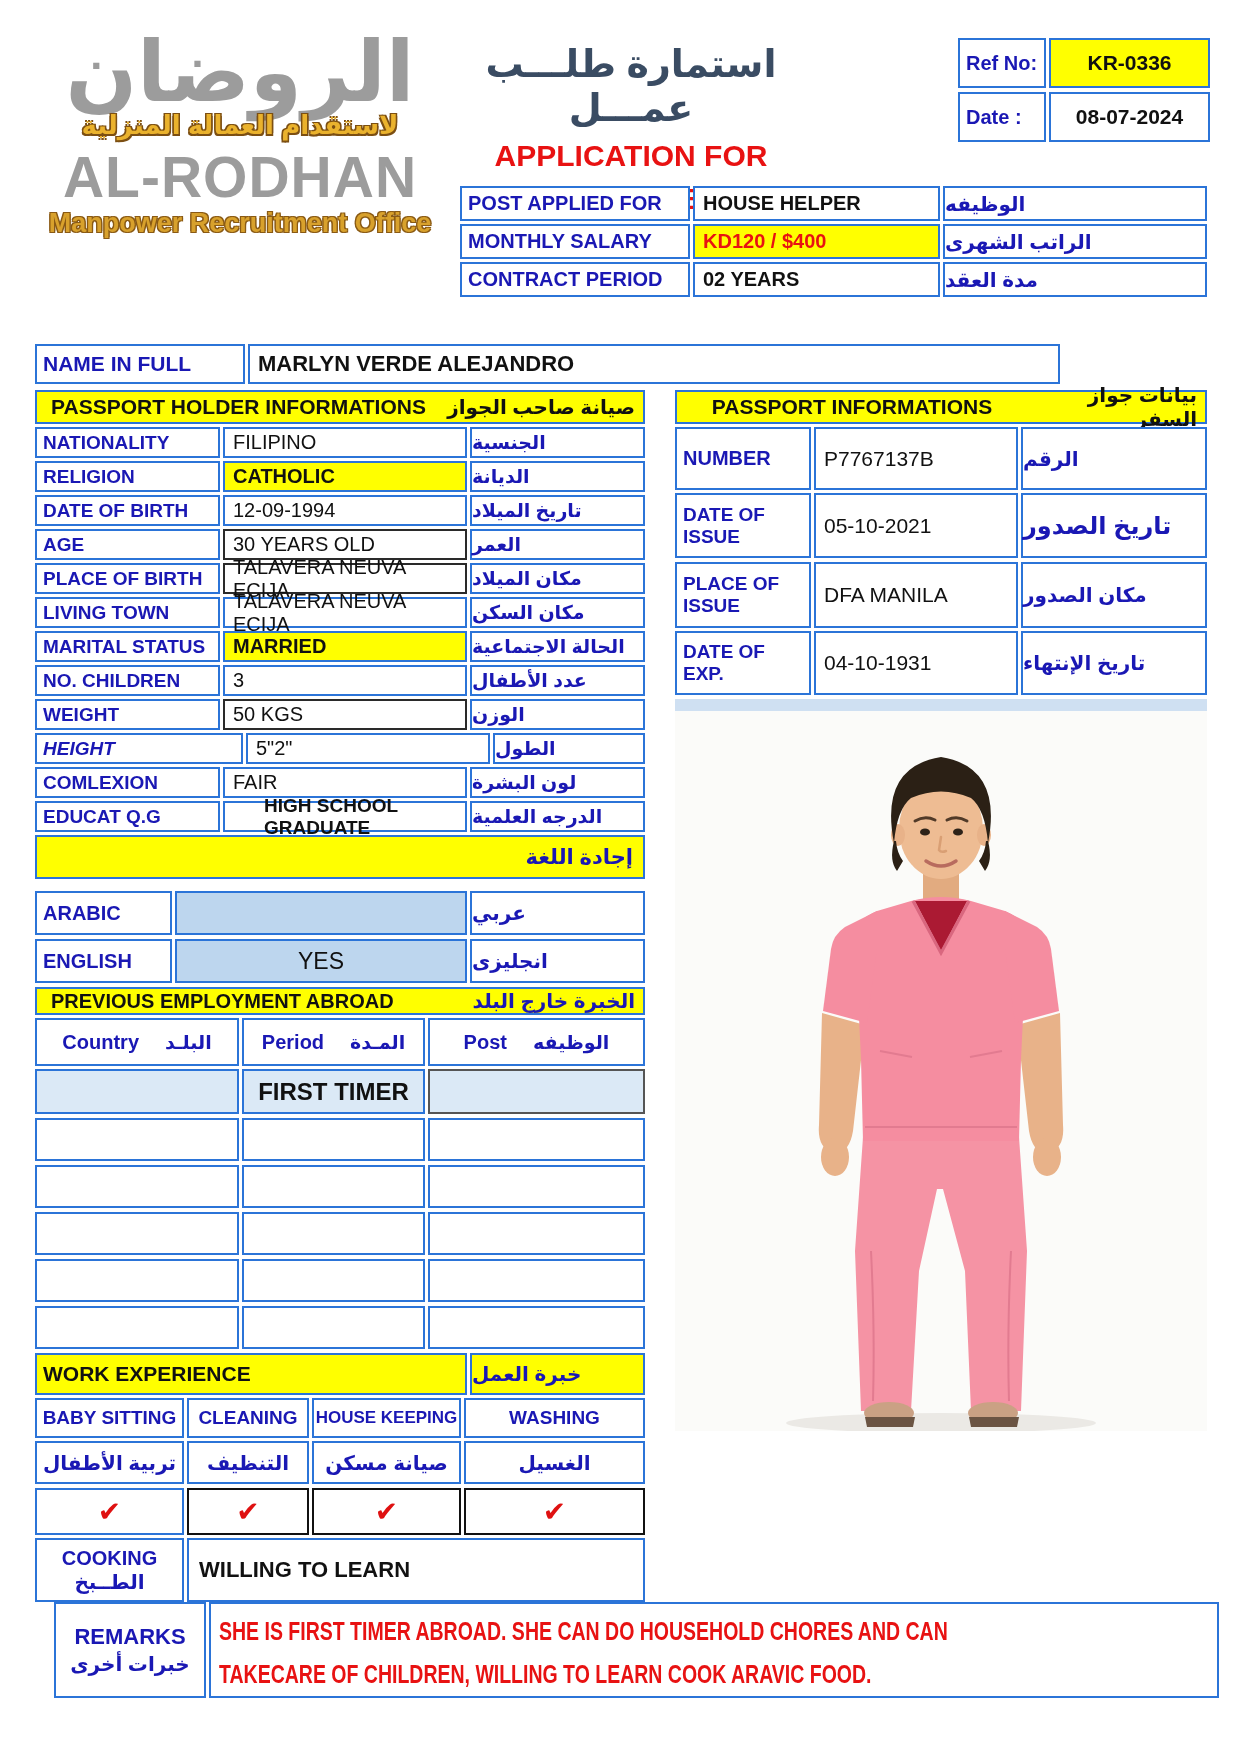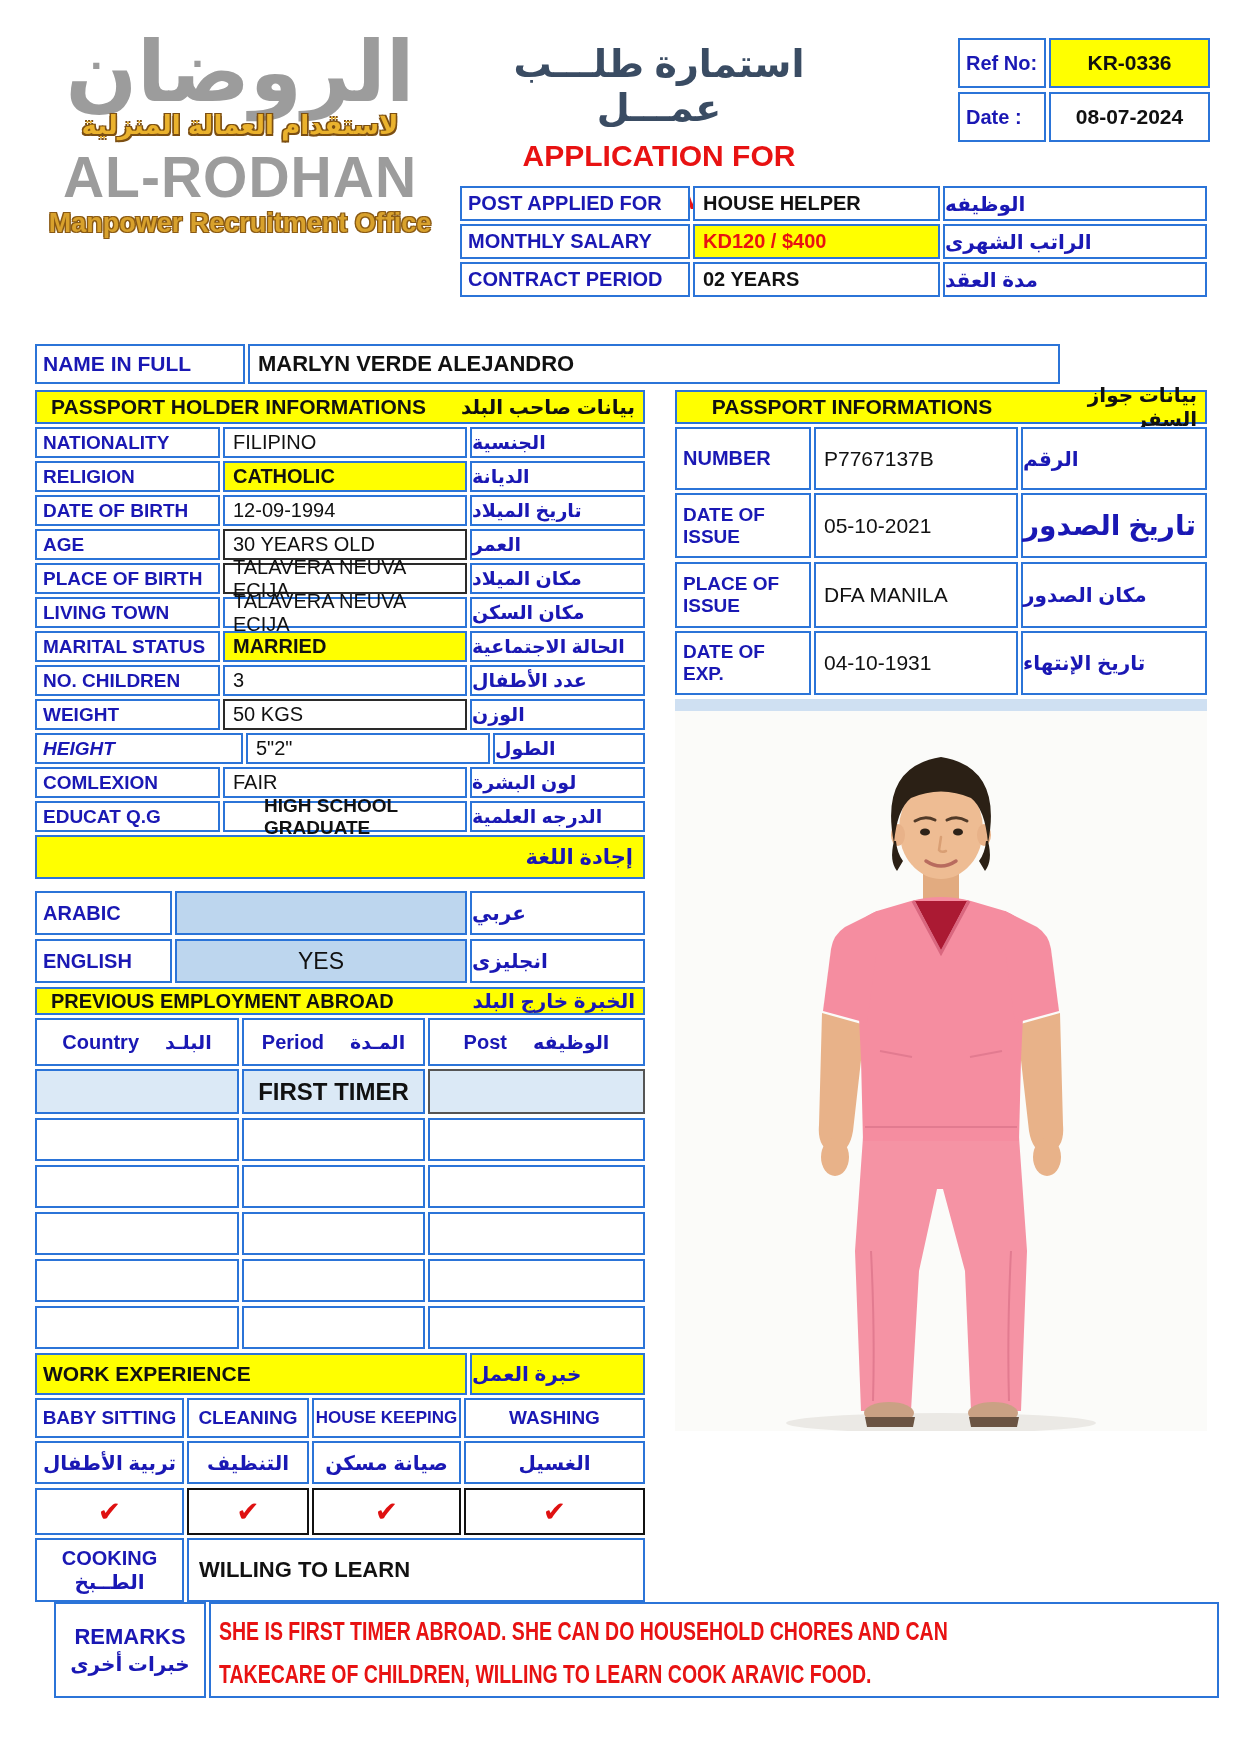--- a/index.html
+++ b/index.html
@@ -56,21 +56,21 @@
 
 <div class="page">
 
   <div class="abs" style="left:35px;top:28px;width:410px;">
     <div class="logo-ar">الروضان</div>
     <div class="logo-tag">لاستقدام العمالة المنزلية</div>
     <div class="logo-en">AL-RODHAN</div>
     <div class="logo-en-tag">Manpower Recruitment Office</div>
   </div>
 
-  <div class="abs" style="left:454px;top:42px;width:410px;">
+  <div class="abs" style="left:426px;top:42px;width:410px;">
     <div class="title-ar">استمارة طلـــب عمـــل</div>
     <div class="title-en">APPLICATION FOR</div>
     <div class="title-en">EMPLOYMENT</div>
   </div>
 
   <div class="abs" style="left:958px;top:38px;width:252px;">
     <div class="row ref-row mb4">
       <div class="cell ref-lbl">Ref No:</div>
       <div class="cell ref-val yellow">KR-0336</div>
     </div>
@@ -101,21 +101,21 @@
   <div class="abs row" style="left:35px;top:344px;width:1025px;height:40px;">
     <div class="cell lbl" style="width:210px;font-size:21px;">NAME IN FULL</div>
     <div class="cell val bold" style="flex:1;font-size:22px;">MARLYN VERDE ALEJANDRO</div>
   </div>
 
   <div class="abs" style="left:35px;top:390px;width:610px;">
 
     <div class="row" style="height:34px;">
       <div class="cell yellow" style="flex:1;">
         <span class="yh-en">PASSPORT HOLDER INFORMATIONS</span>
-        <span class="yh-ar ar">بيانات صاحب البلد</span>
+        <span class="yh-ar ar">صيانة صاحب الجواز</span>
       </div>
     </div>
 
     <div class="row" style="height:31px;">
       <div class="cell lbl" style="width:185px;">NATIONALITY</div>
       <div class="cell val" style="width:244px;">FILIPINO</div>
       <div class="cell arc ar" style="flex:1;">الجنسية</div>
     </div>
     <div class="row" style="height:31px;">
       <div class="cell lbl" style="width:185px;">RELIGION</div>
@@ -279,21 +279,21 @@
       </div>
     </div>
     <div class="row" style="height:63px;">
       <div class="cell lbl" style="width:136px;font-size:20px;">NUMBER</div>
       <div class="cell val" style="width:204px;font-size:21px;">P7767137B</div>
       <div class="cell arc ar" style="flex:1;font-size:20px;">الرقم</div>
     </div>
     <div class="row mb4" style="height:65px;">
       <div class="cell lbl" style="width:136px;font-size:19px;">DATE OF ISSUE</div>
       <div class="cell val" style="width:204px;font-size:21px;">05-10-2021</div>
-      <div class="cell arc ar" style="flex:1;font-size:28px;">تاريخ الصدور</div>
+      <div class="cell arc ar" style="flex:1;font-size:24px;">تاريخ الصدور</div>
     </div>
     <div class="row" style="height:66px;">
       <div class="cell lbl" style="width:136px;font-size:19px;">PLACE OF ISSUE</div>
       <div class="cell val" style="width:204px;font-size:21px;">DFA MANILA</div>
       <div class="cell arc ar" style="flex:1;font-size:20px;">مكان الصدور</div>
     </div>
     <div class="row mb4" style="height:64px;">
       <div class="cell lbl" style="width:136px;font-size:19px;">DATE OF EXP.</div>
       <div class="cell val" style="width:204px;font-size:21px;">04-10-1931</div>
       <div class="cell arc ar" style="flex:1;font-size:20px;">تاريخ الإنتهاء</div>

